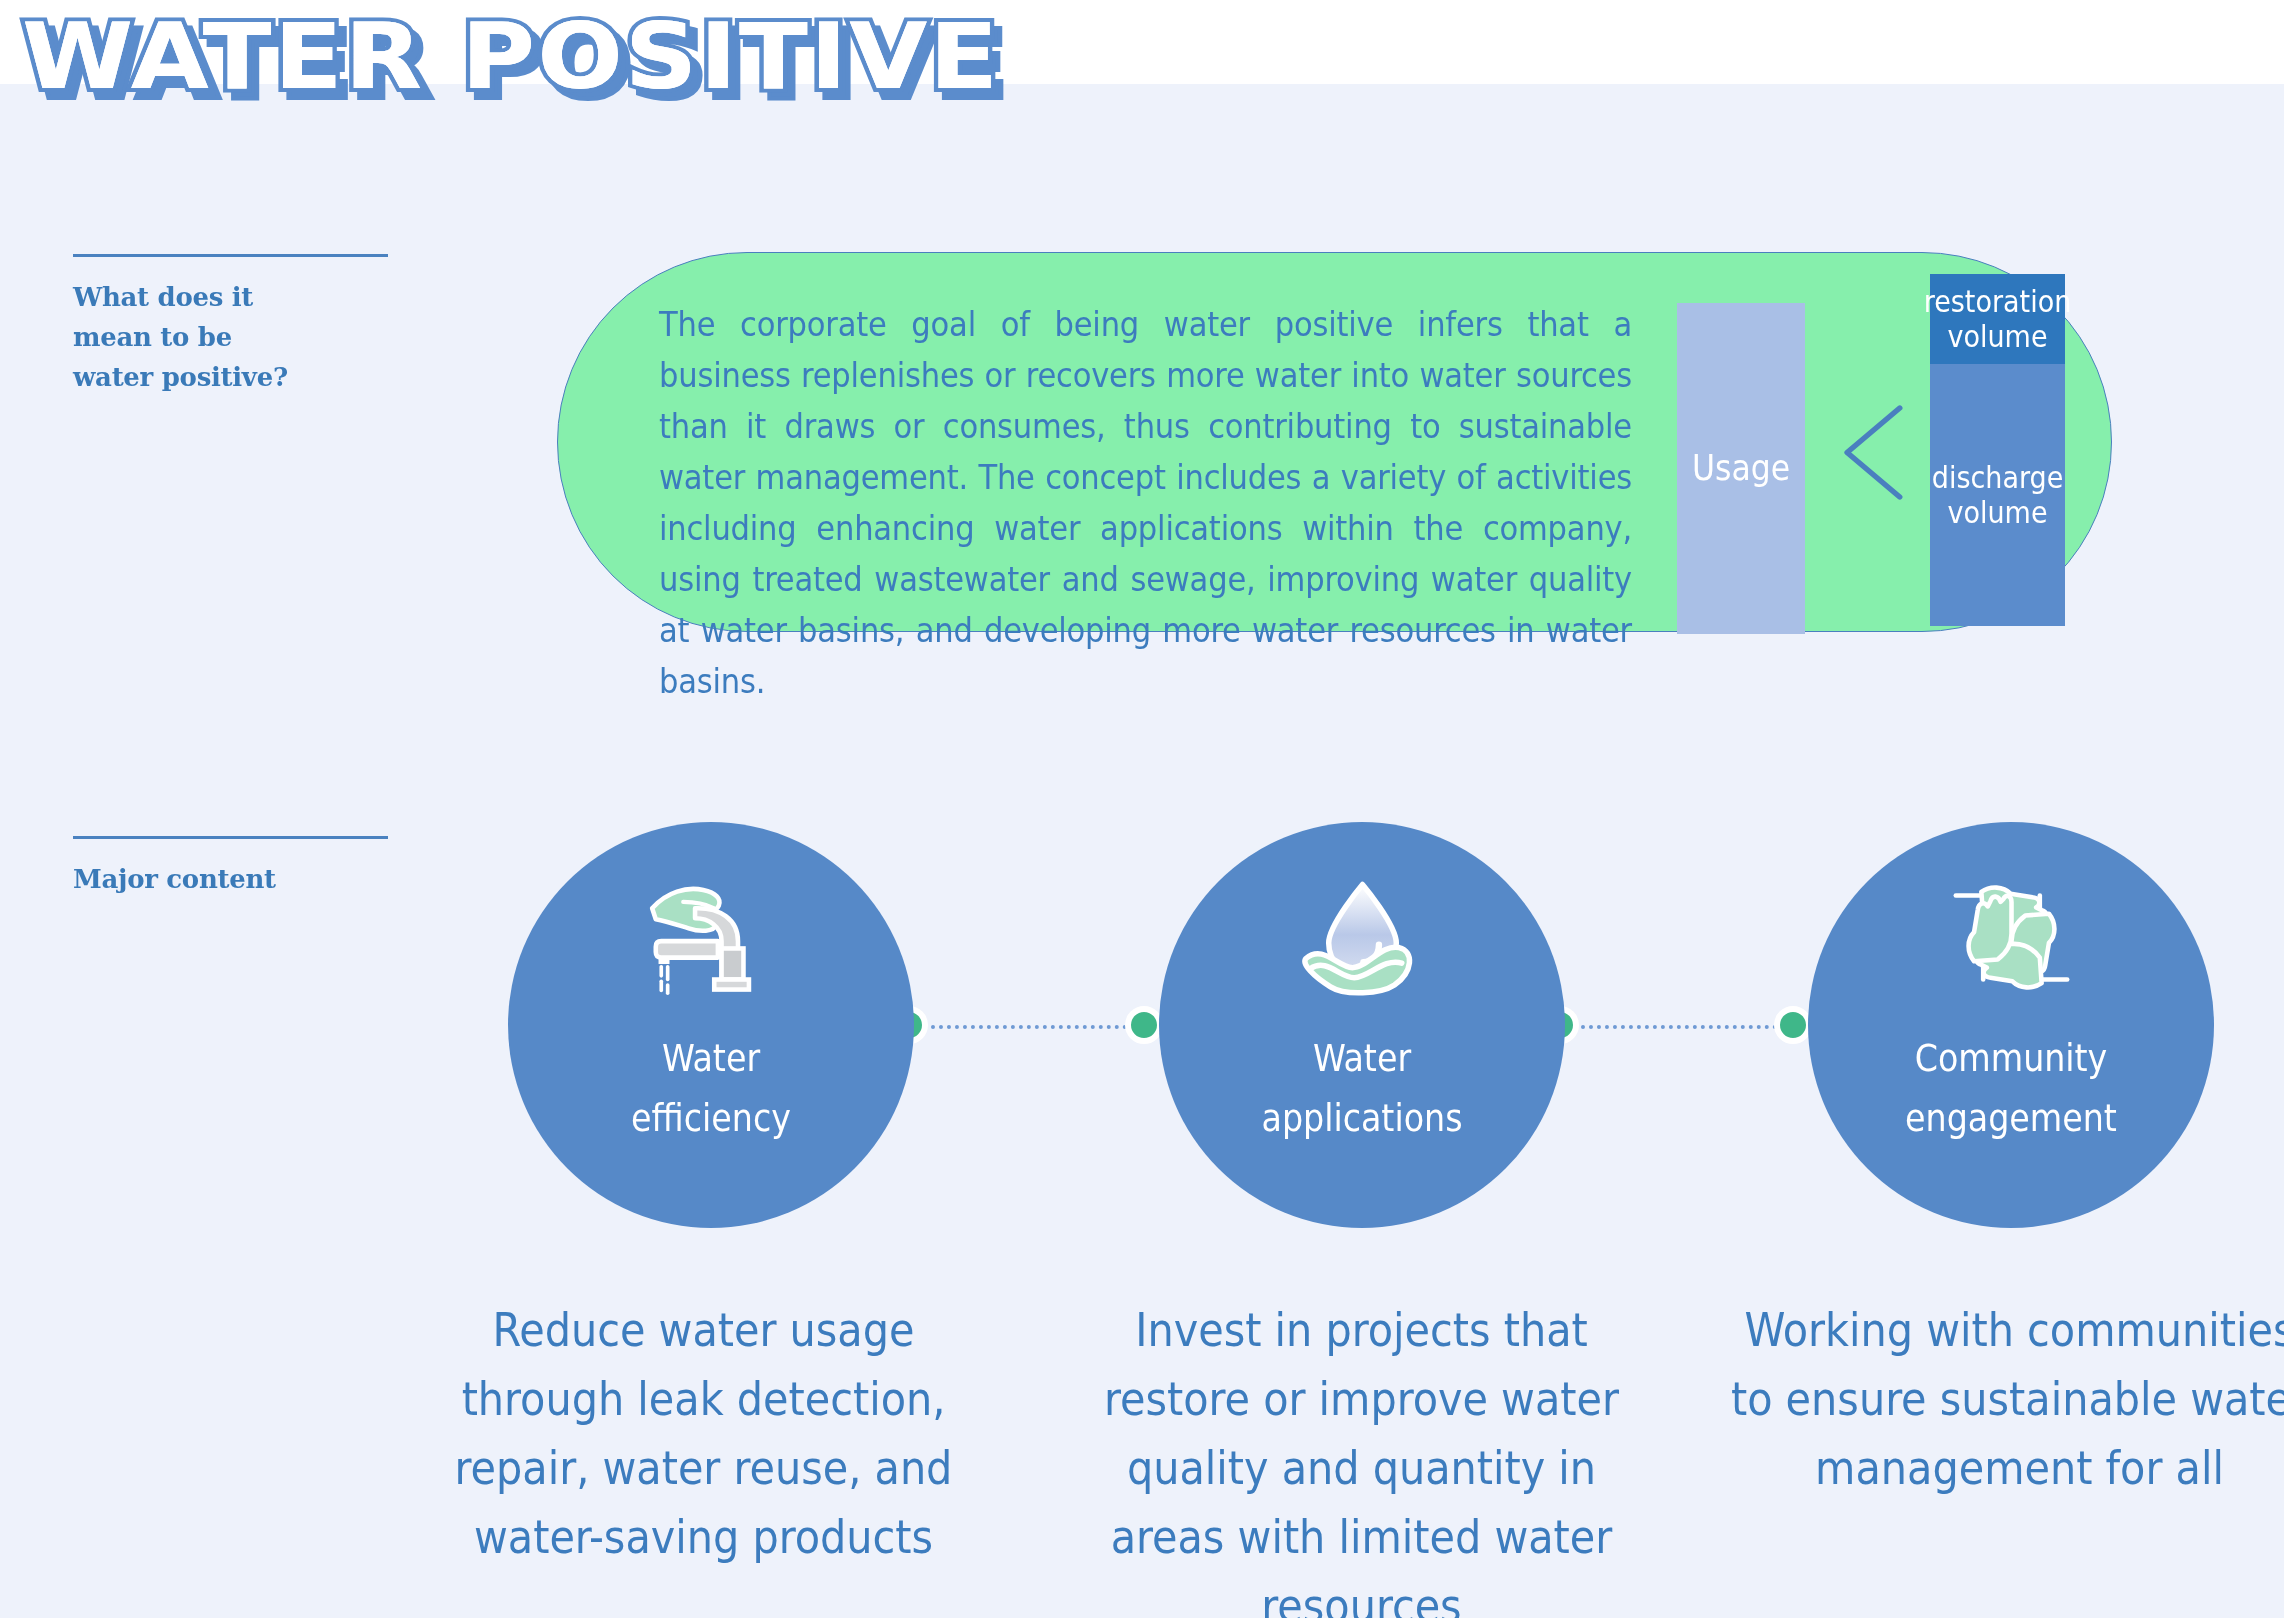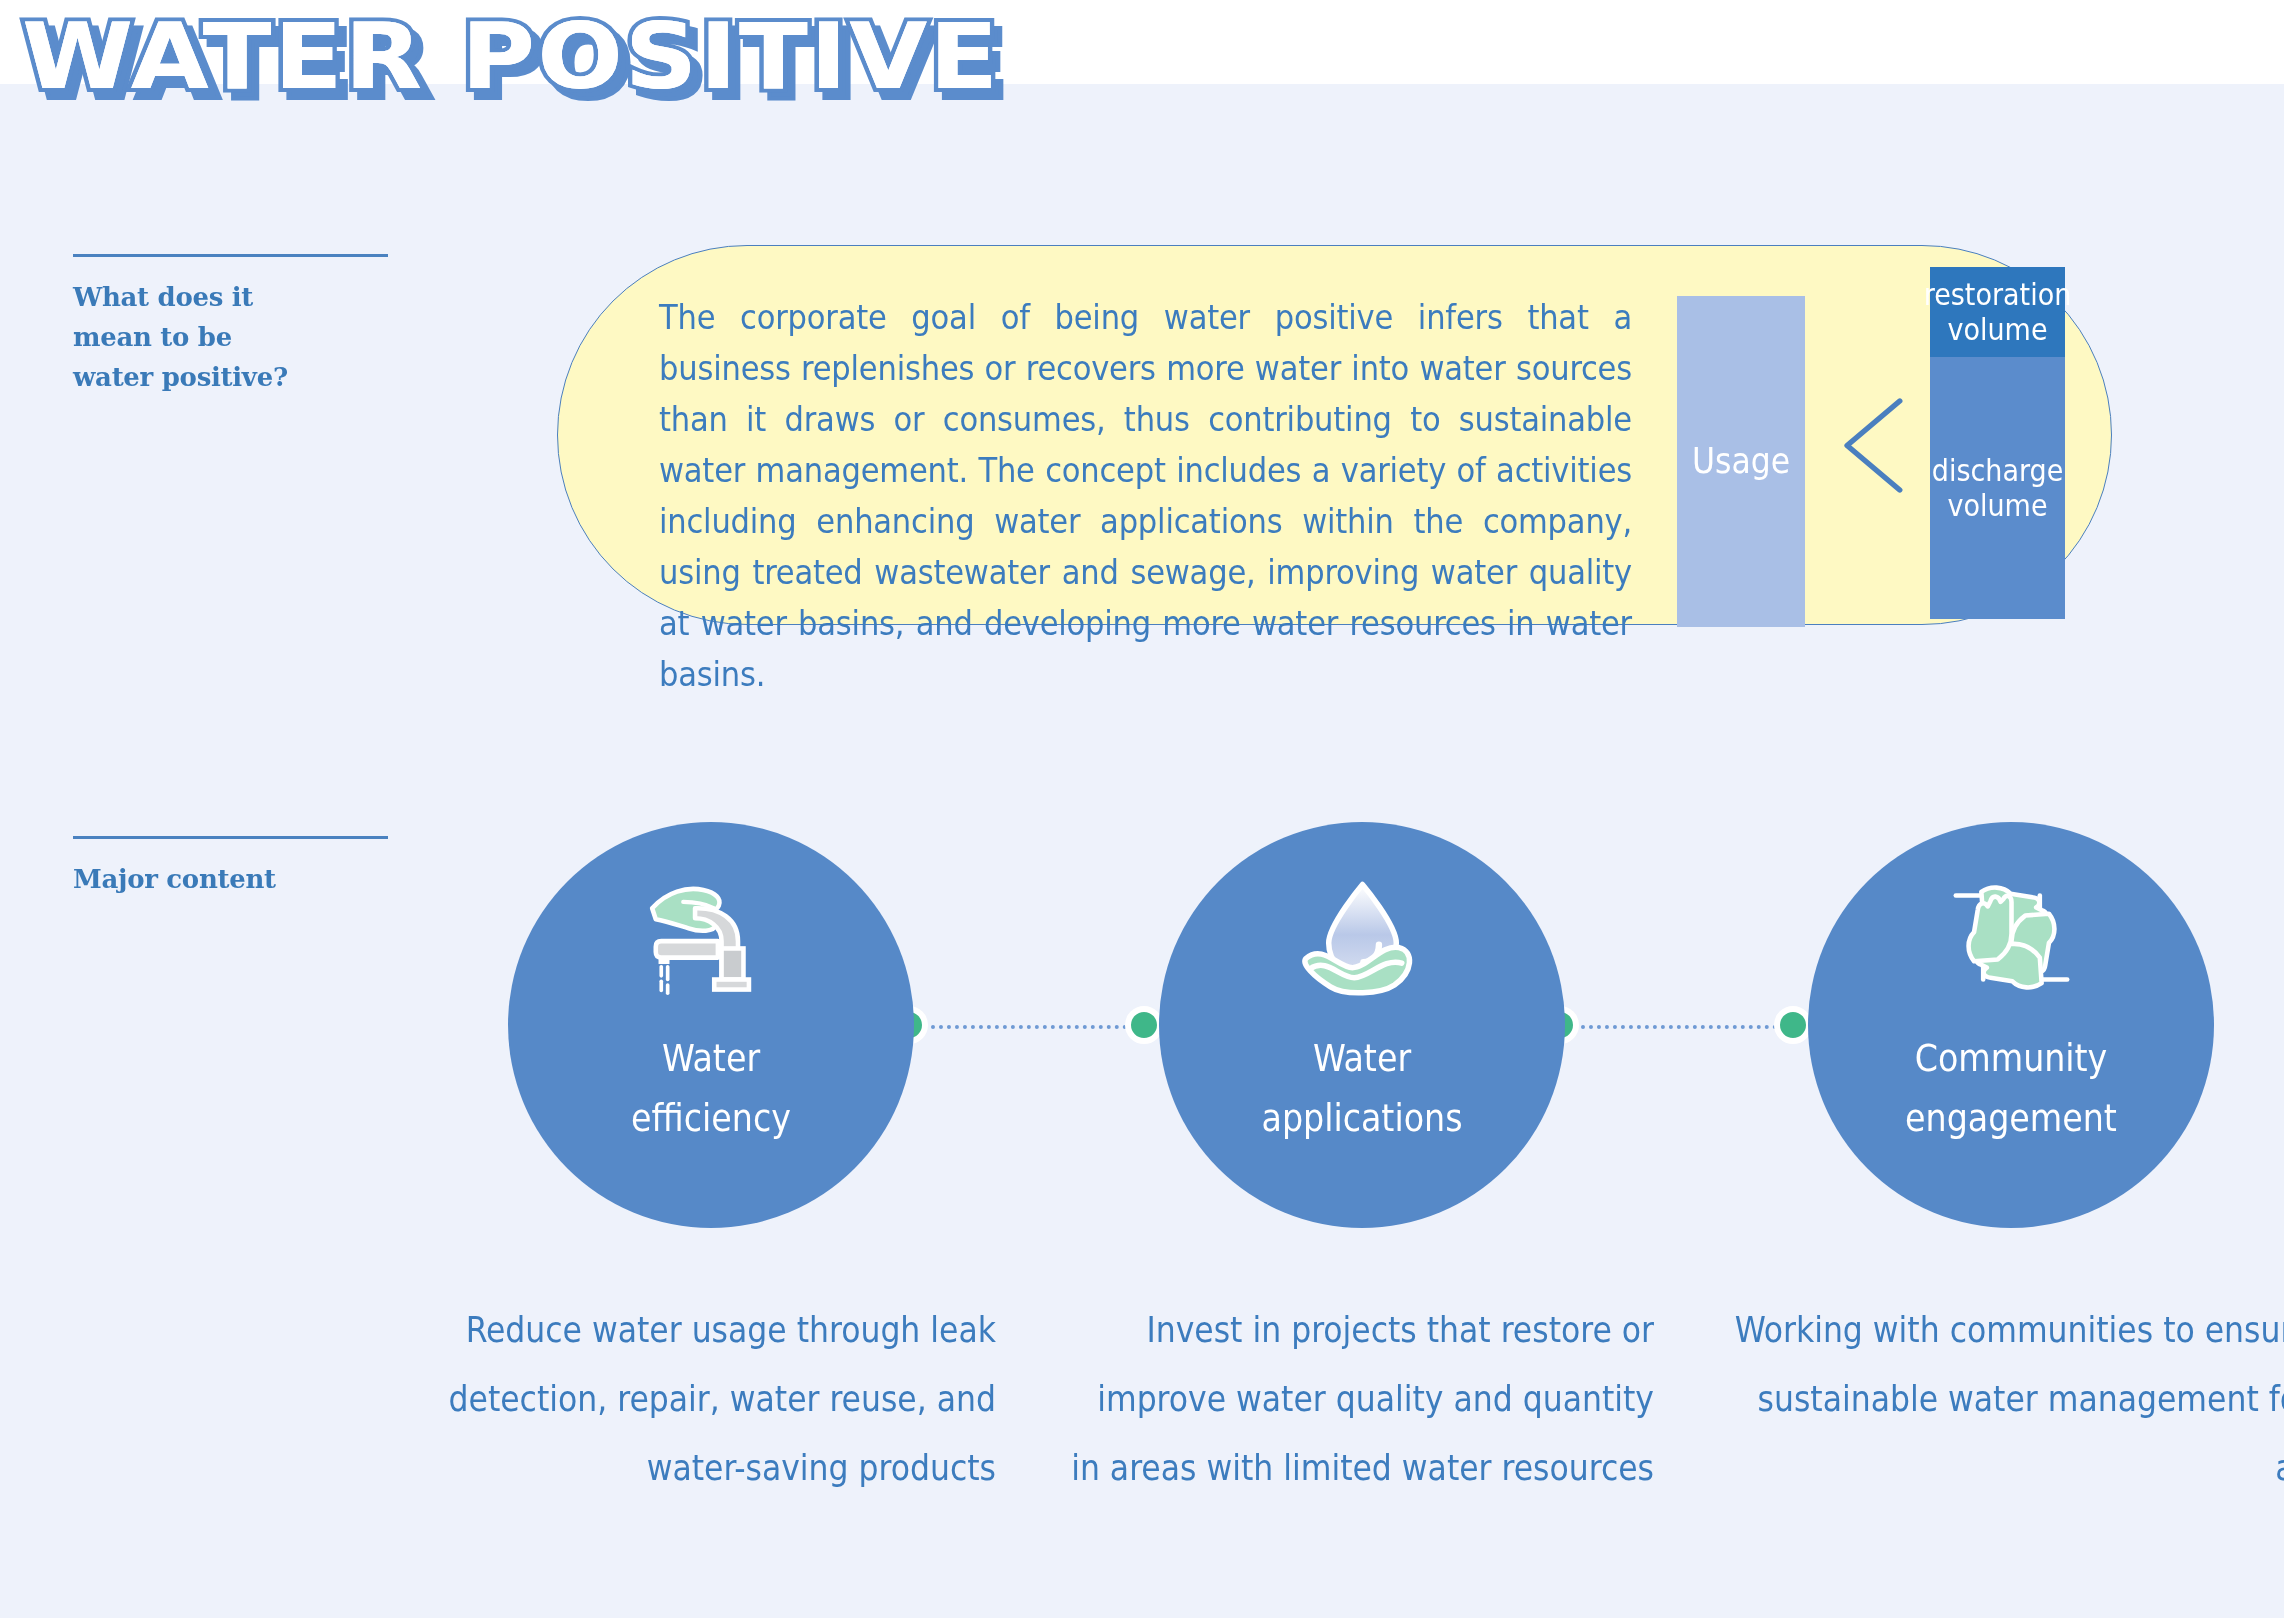--- a/index.html
+++ b/index.html
@@ -78,23 +78,23 @@
     line-height:40px;
     color:#3a7ab8;
     letter-spacing:-0.3px;
   }
   #label-q  { left:73px; top:254px; }
   #label-mc { left:73px; top:836px; }
 
   
   .pill-card {
     position:absolute;
-    left:557px; top:245px;
+    left:557px; top:252px;
     width:1555px; height:380px;
-    background:#fef9c3;
+    background:#86efac;
     border:1.8px solid #4a7fbf;
     border-radius:211px;
   }
   .pill-text {
     position:absolute;
     left:101px; top:46px;
     width:973px;
     font-family:"DejaVu Sans Condensed","DejaVu Sans", sans-serif;
     font-size:34px;
     line-height:51px;
@@ -198,24 +198,24 @@
   #node-3 { left:1541px; }
   #node-4 { left:1774px; }
 
   
   .caption {
     position:absolute;
     top:1296px;
     width:585px;
     font-family:"DejaVu Sans Condensed","DejaVu Sans", sans-serif;
     font-weight:300;
-    font-size:35px;
+    font-size:46px;
     line-height:69px;
     color:#3c7cbe;
-    text-align:right;
+    text-align:center;
   }
   #caption-1 { left:411px; }
   #caption-2 { left:1069px; }
   #caption-3 { left:1727px; }
 </style>
 </head>
 <body>
 
 <div id="page">
 

